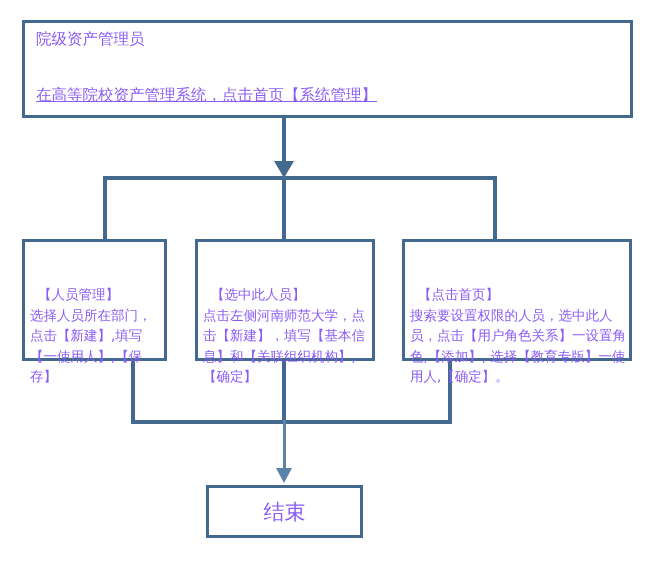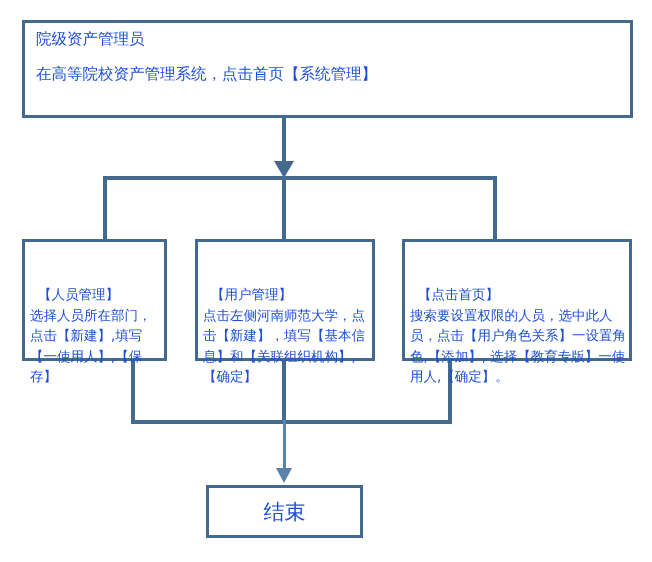--- a/index.html
+++ b/index.html
@@ -20,21 +20,21 @@
   .node {
     position: absolute;
     box-sizing: border-box;
     border: 3px solid #43698F;
     background: #ffffff;
     z-index: 3;
   }
   .node-text {
     position: absolute;
     box-sizing: border-box;
-    color: #1d4ed8;
+    color: #8b5cf6;
     white-space: pre-wrap;
     word-break: break-all;
     z-index: 4;
   }
 
   
   #node-start {
     left: 22px;
     top: 20px;
     width: 611px;
@@ -42,24 +42,25 @@
   }
   #start-line-1 {
     left: 36px;
     top: 28px;
     width: 580px;
     font-size: 15.5px;
     line-height: 22px;
   }
   #start-line-2 {
     left: 36px;
-    top: 63px;
+    top: 84px;
     width: 580px;
     font-size: 15.5px;
     line-height: 22px;
+    text-decoration: underline;
   }
 
   
   #node-personnel {
     left: 22px;
     top: 239px;
     width: 145px;
     height: 122px;
   }
   #node-user {
@@ -182,21 +183,21 @@
   <div class="conn" id="drop-mid"></div>
   <div class="conn" id="drop-right"></div>
 
   <div class="node" id="node-personnel"></div>
   <div class="node-text proc-text" id="personnel-text">
     <span class="proc-head">【人员管理】</span><span>选择人员所在部门，点击【新建】,填写【一使用人】,【保存】</span>
   </div>
 
   <div class="node" id="node-user"></div>
   <div class="node-text proc-text" id="user-text">
-    <span class="proc-head">【用户管理】</span><span>点击左侧河南师范大学，点击【新建】，填写【基本信息】和【关联组织机构】,【确定】</span>
+    <span class="proc-head">【选中此人员】</span><span>点击左侧河南师范大学，点击【新建】，填写【基本信息】和【关联组织机构】,【确定】</span>
   </div>
 
   <div class="node" id="node-permission"></div>
   <div class="node-text proc-text" id="permission-text">
     <span class="proc-head">【点击首页】</span><span>搜索要设置权限的人员，选中此人员，点击【用户角色关系】一设置角色,【添加】, 选择【教育专版】一使用人,【确定】。</span>
   </div>
 
   <div class="conn" id="rise-left"></div>
   <div class="conn" id="rise-mid"></div>
   <div class="conn" id="rise-right"></div>

